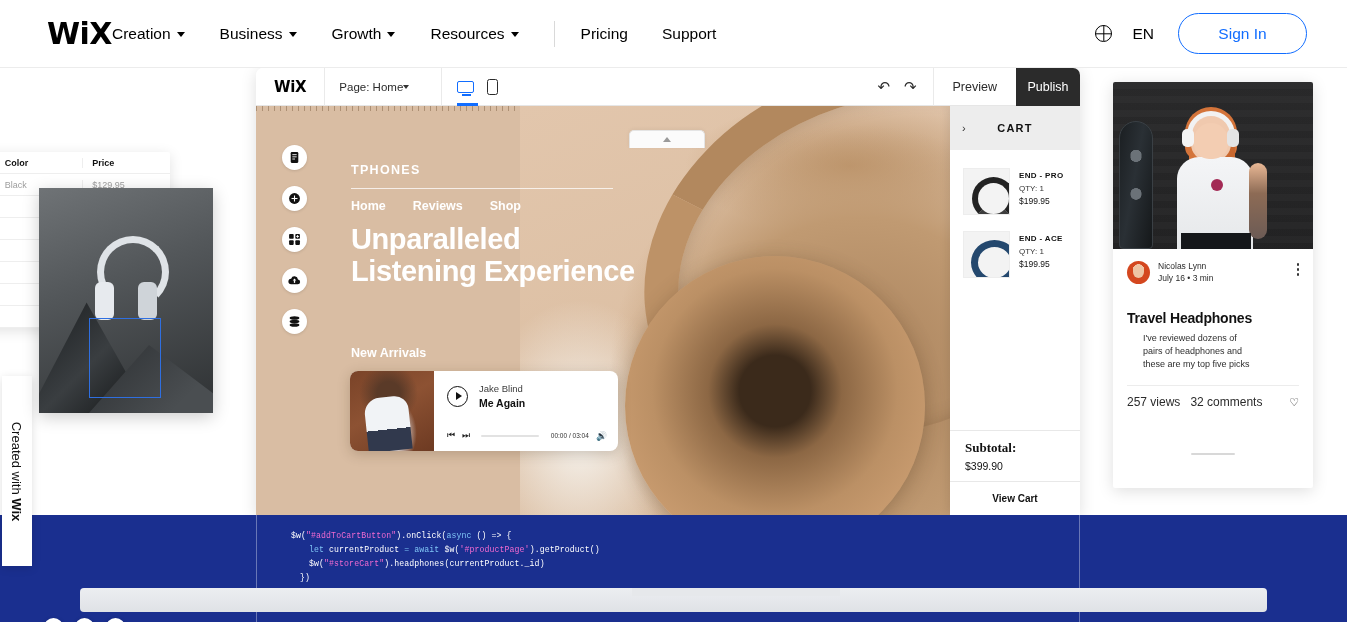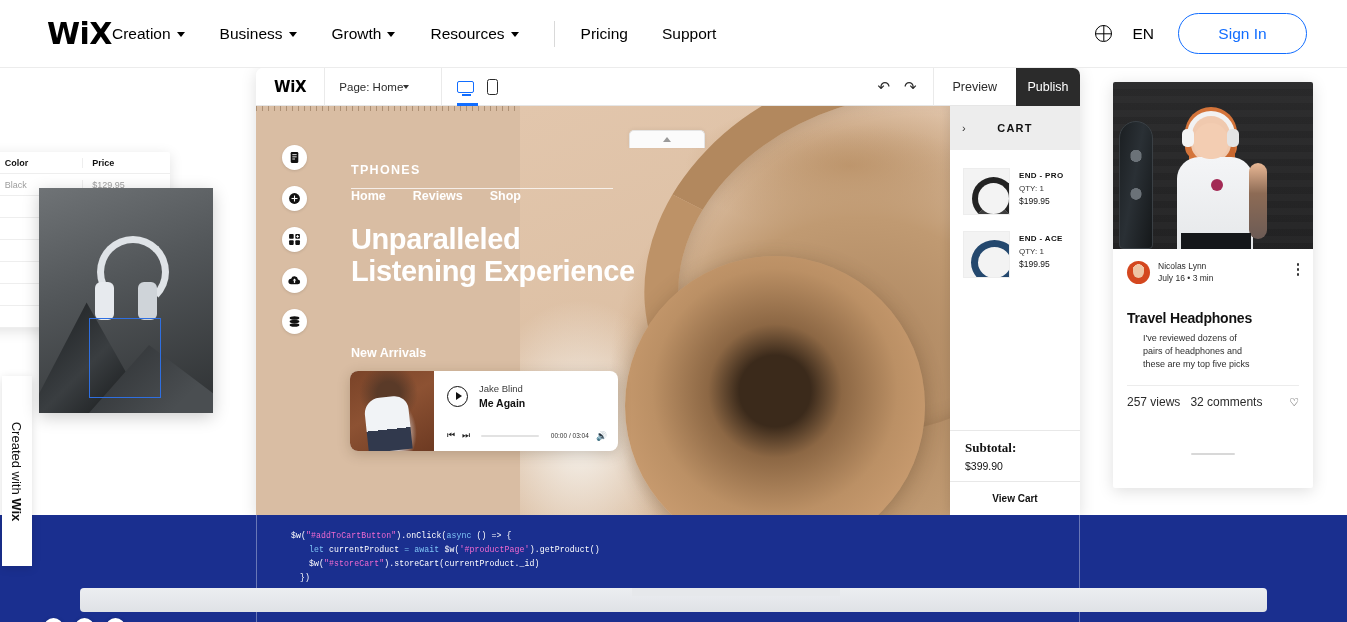--- a/index.html
+++ b/index.html
@@ -108,21 +108,21 @@
     box-shadow: 0 4px 20px rgba(70,45,22,.3);
   }
 
   .left-icon-rail { position:absolute; left: 26px; top: 39px; display:flex; flex-direction:column; gap: 16px; z-index: 6; }
   .rail-btn { width: 25px; height: 25px; border-radius: 50%; background:#fff; display:flex;align-items:center;justify-content:center; cursor:pointer; box-shadow: 0 1px 3px rgba(0,0,0,.12); }
   .rail-btn svg { width: 13px; height: 13px; fill: #111; }
 
   .brand-area { position: absolute; left: 95px; top: 57px; width: 262px; z-index: 5; }
   .brand-name { font-size: 12.5px; font-weight: 700; letter-spacing: 1.3px; color:#fff; }
   .brand-rule { height: 1px; background: rgba(255,255,255,.75); margin-top: 11px; }
-  .brand-nav { display:flex; gap: 27px; }
+  .brand-nav { display:flex; gap: 27px; margin-top: 10px; }
   .brand-nav span { font-size: 12.5px; color:#fff; font-weight:600; cursor:pointer; }
   .hero-title { position:absolute; left: 95px; top: 118px; font-size: 29px; line-height: 1.1;
                 font-weight: 700; color:#fff; letter-spacing:-.4px; z-index: 5; }
   .new-arrivals { position:absolute; left: 95px; top: 240px; font-size: 12.5px; font-weight:600; color:#fff; z-index:5;}
 
   .player {
     position:absolute; left: 94px; top: 265px; width: 268px; height: 80px; z-index: 7;
     background:#ffffff; border-radius: 8px; display:flex; overflow:hidden;
     box-shadow: 0 3px 13px rgba(60,40,20,.22);
   }
@@ -579,21 +579,21 @@
           <span class="bc-heart">♡</span>
         </div>
       </div>
       <div class="bc-footrule"></div>
     </div>
 
     <div class="code-panel">
       <div class="code-inner">
         <div id="cl0"><span class="tok-p">$w(</span><span class="tok-str">"#addToCartButton"</span><span class="tok-p">).onClick(</span><span class="tok-kw">async</span><span class="tok-p"> () =&gt; {</span></div>
         <div class="ind1" id="cl1"><span class="tok-kw">let</span><span class="tok-p"> currentProduct </span><span class="tok-kw">=</span><span class="tok-p"> </span><span class="tok-kw">await</span><span class="tok-p"> $w(</span><span class="tok-str">'#productPage'</span><span class="tok-p">).getProduct()</span></div>
-        <div class="ind1" id="cl2"><span class="tok-p">$w(</span><span class="tok-str">"#storeCart"</span><span class="tok-p">).storeCart(currentProduct._id)</span></div>
+        <div class="ind1" id="cl2"><span class="tok-p">$w(</span><span class="tok-str">"#storeCart"</span><span class="tok-p">).headphones(currentProduct._id)</span></div>
         <div class="ind2" id="cl3"><span class="tok-p">})</span></div>
       </div>
     </div>
 
     <div class="bottom-bar">
       <div class="bottom-bar-seg"></div>
     </div>
 
   </div>
 </div>

